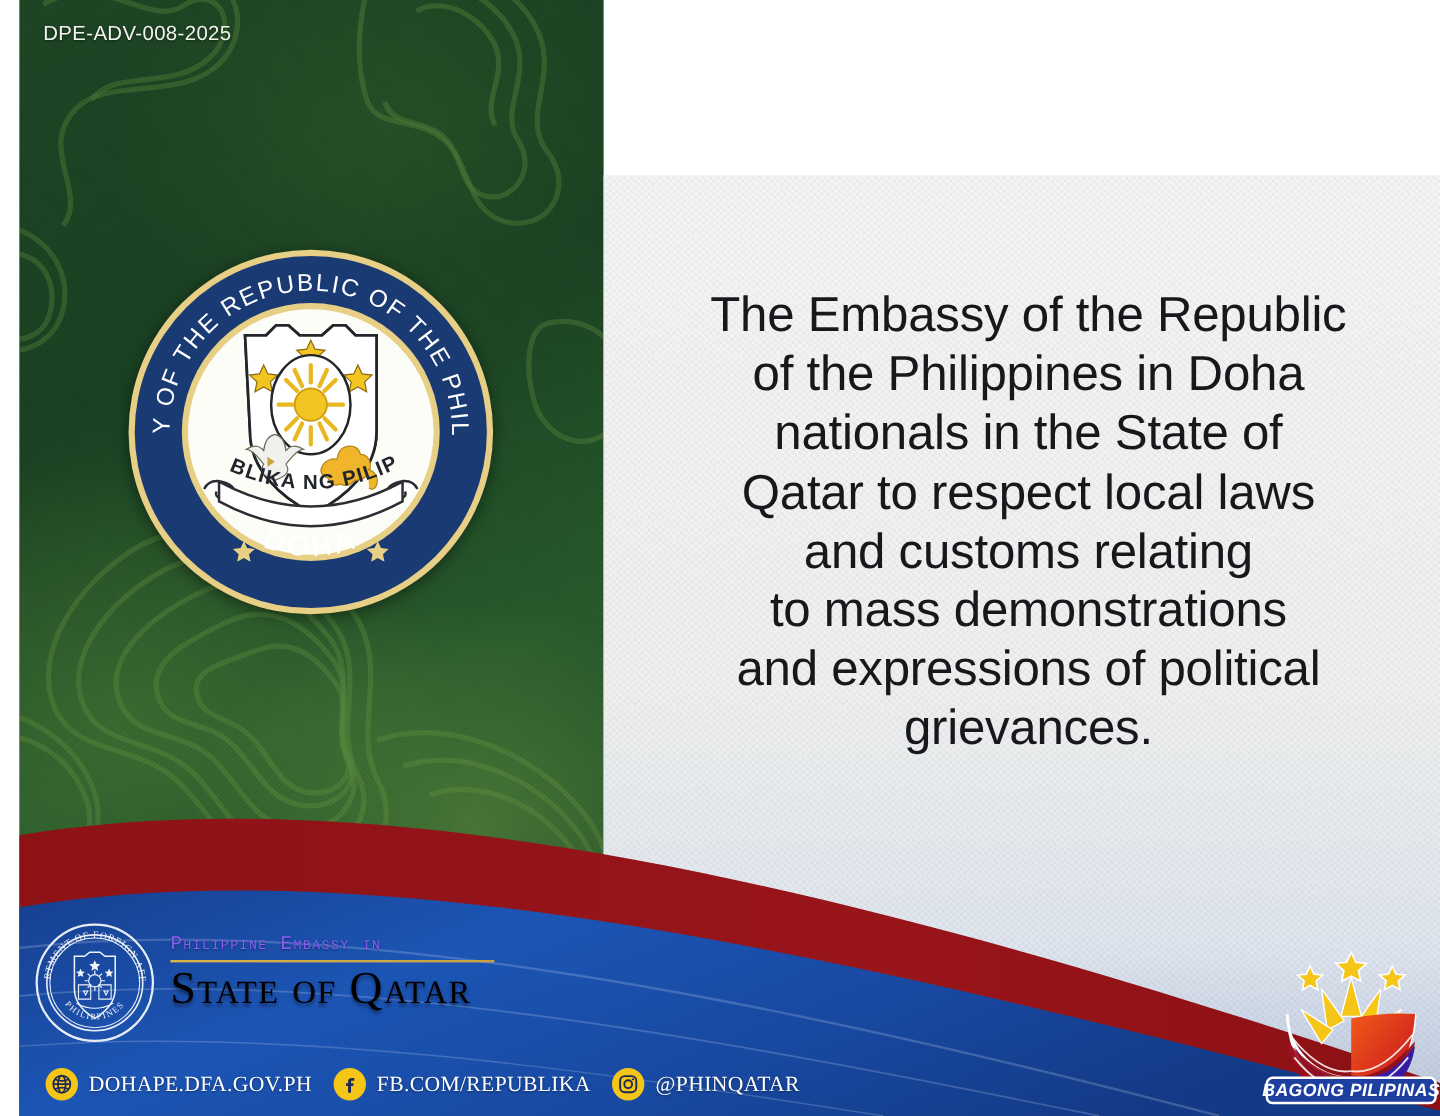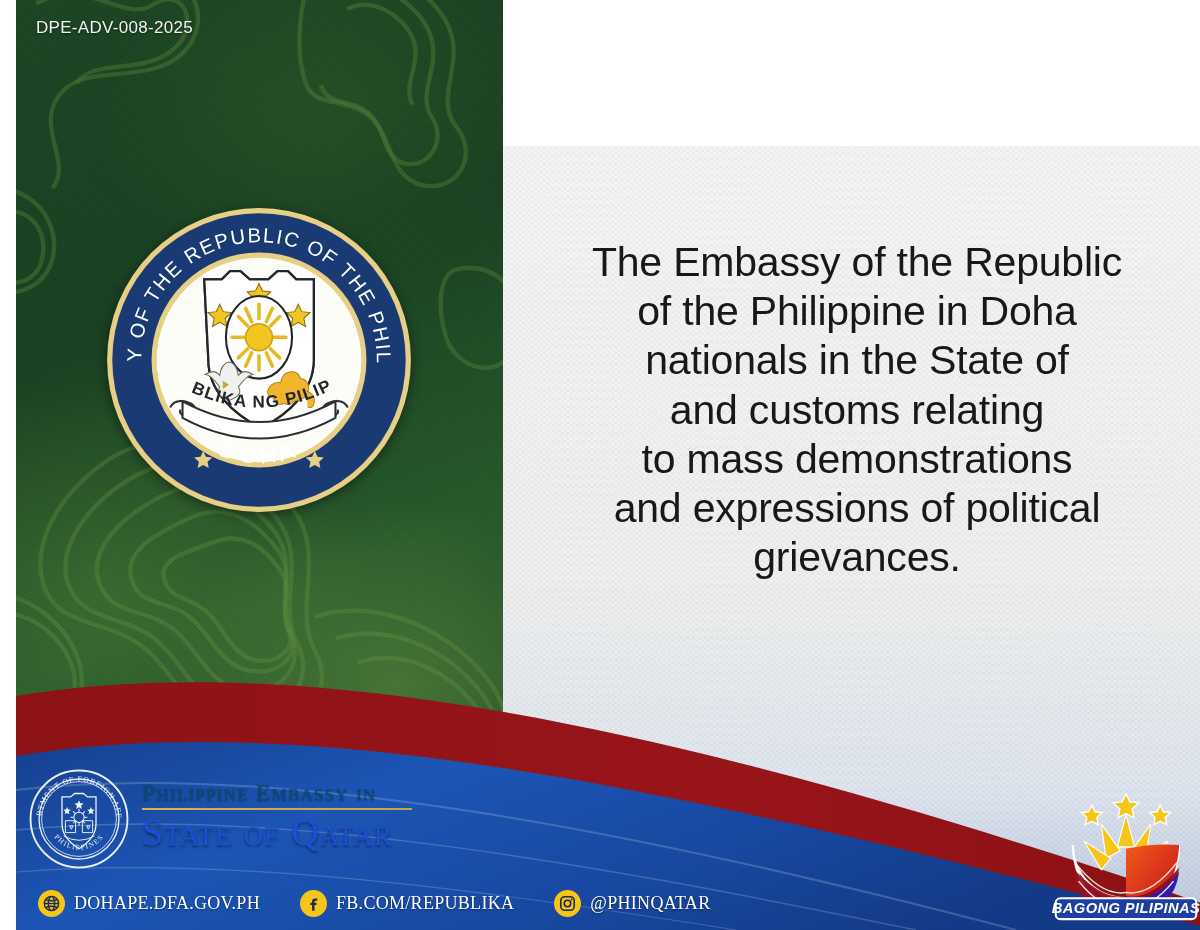--- a/index.html
+++ b/index.html
@@ -73,32 +73,32 @@
   
   .swoosh{ position:absolute; left:0; bottom:0; width:1200px; height:290px; z-index:7; }
   .swoosh svg{ width:100%; height:100%; display:block; }
 
   
   .dfa-seal{ position:absolute; left:12px; top:768px; width:102px; height:102px; z-index:12; }
   .dfa-seal svg{ width:100%; height:100%; }
 
   .emb-block{ position:absolute; left:126px; top:779px; z-index:12; }
   .emb-line1{
-    color:#0c4a6e; font-family:Liberation Serif, serif; font-size:24px;
+    color:#8b5cf6; font-family:Liberation Mono, monospace; font-size:16px;
     letter-spacing:1.2px; font-variant:small-caps; line-height:1.1;
     text-shadow:0 1px 2px rgba(0,0,0,.45);
   }
   .emb-rule{ height:2px; background:linear-gradient(90deg,#d9b34a,#caa244); margin:3px 0 2px; width:270px; }
   .emb-line2{
-    color:#1d4ed8; font-family:"Liberation Serif", serif; font-size:38px;
+    color:#000000; font-family:"Liberation Serif", serif; font-size:38px;
     letter-spacing:1.2px; font-variant:small-caps; line-height:1.1;
     text-shadow:0 2px 3px rgba(0,0,0,.45);
   }
 
-  .socials{ position:absolute; left:22px; top:890px; z-index:12; display:flex; align-items:center; gap:40px; }
+  .socials{ position:absolute; left:22px; top:890px; z-index:12; display:flex; align-items:center; gap:18px; }
   .social{ display:flex; align-items:center; gap:9px; }
   .sicon{ width:27px; height:27px; border-radius:50%; background:#f5c518; display:flex;
           align-items:center; justify-content:center; flex:0 0 auto; }
   .sicon svg{ width:19px; height:19px; display:block; }
   .slabel{ color:#fff; font-family:"Liberation Serif", serif; font-size:18px; letter-spacing:.3px;
            text-shadow:0 1px 2px rgba(0,0,0,.45); }
 
   .bagong{ position:absolute; right:14px; bottom:6px; width:152px; height:138px; z-index:12; }
   .bagong svg{ width:100%; height:100%; }
 </style>
@@ -224,22 +224,23 @@
           <textPath href="#arcScroll" startOffset="50%" text-anchor="middle">REPUBLIKA NG PILIPINAS</textPath>
         </text>
       </g>
     </svg>
   </div>
 
 
   <div class="white-panel">
     <div class="body-text">
       <span>The Embassy of the Republic</span>
-      <span>of the Philippine in Doha</span>
+      <span>of the Philippines in Doha</span>
       <span>nationals in the State of</span>
+      <span>Qatar to respect local laws</span>
       <span>and customs relating</span>
       <span>to mass demonstrations</span>
       <span>and expressions of political</span>
       <span>grievances.</span>
     </div>
   </div>
 
   <div class="swoosh">
     <svg viewBox="0 0 1200 290" preserveAspectRatio="none">
       <defs>

